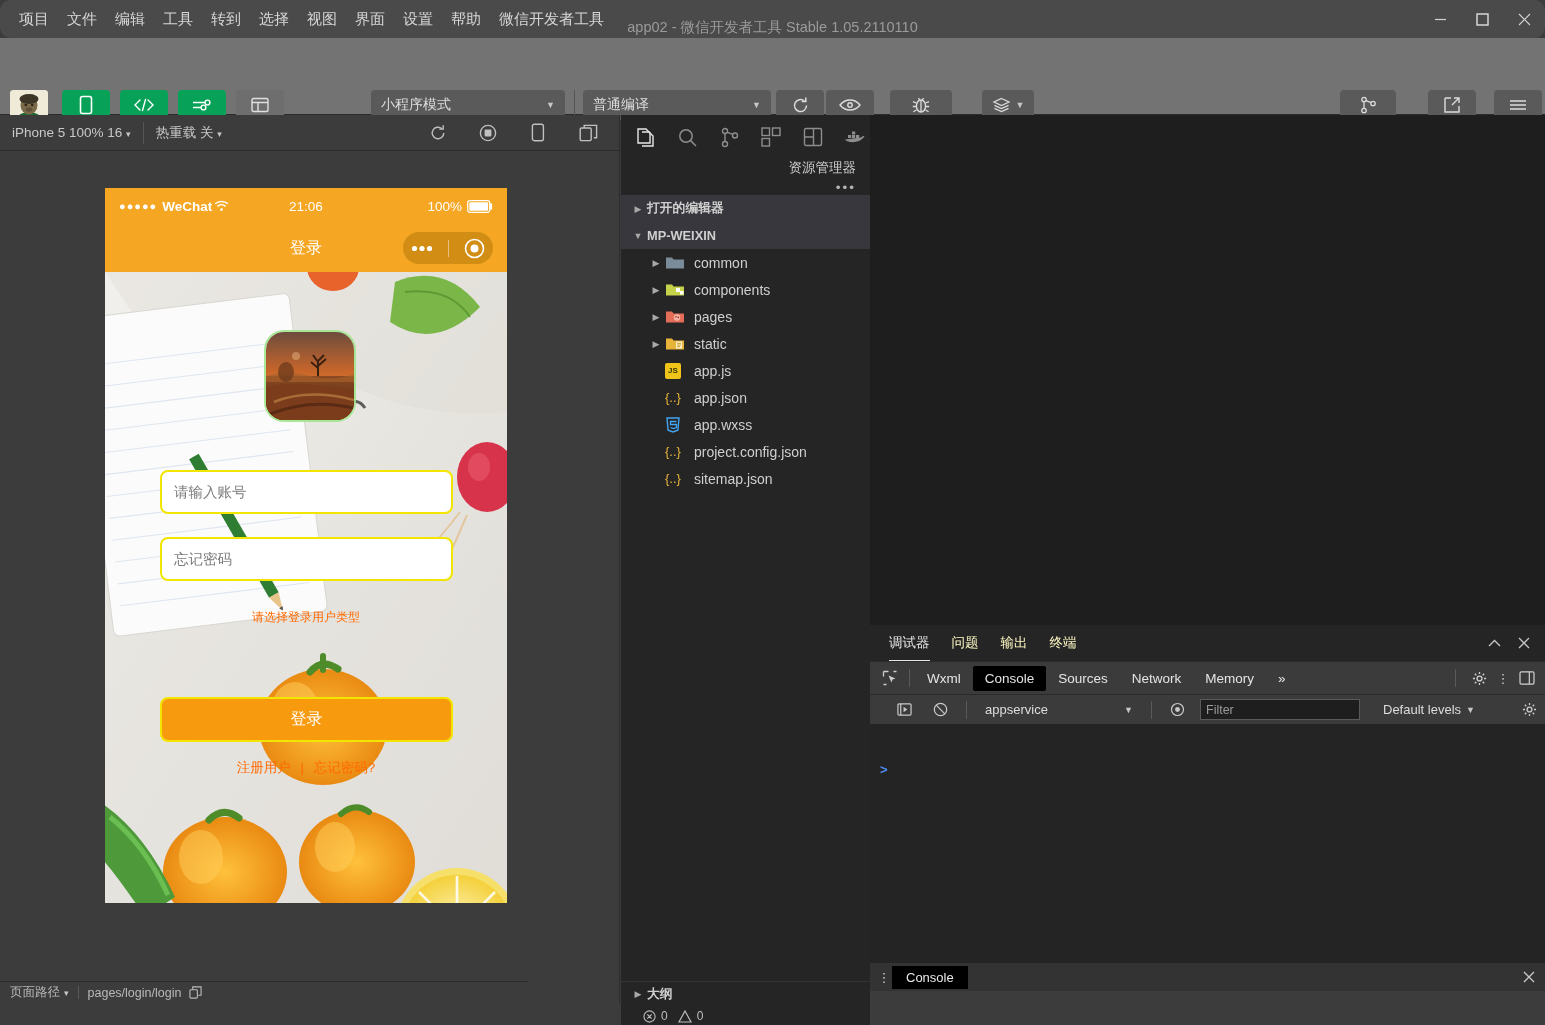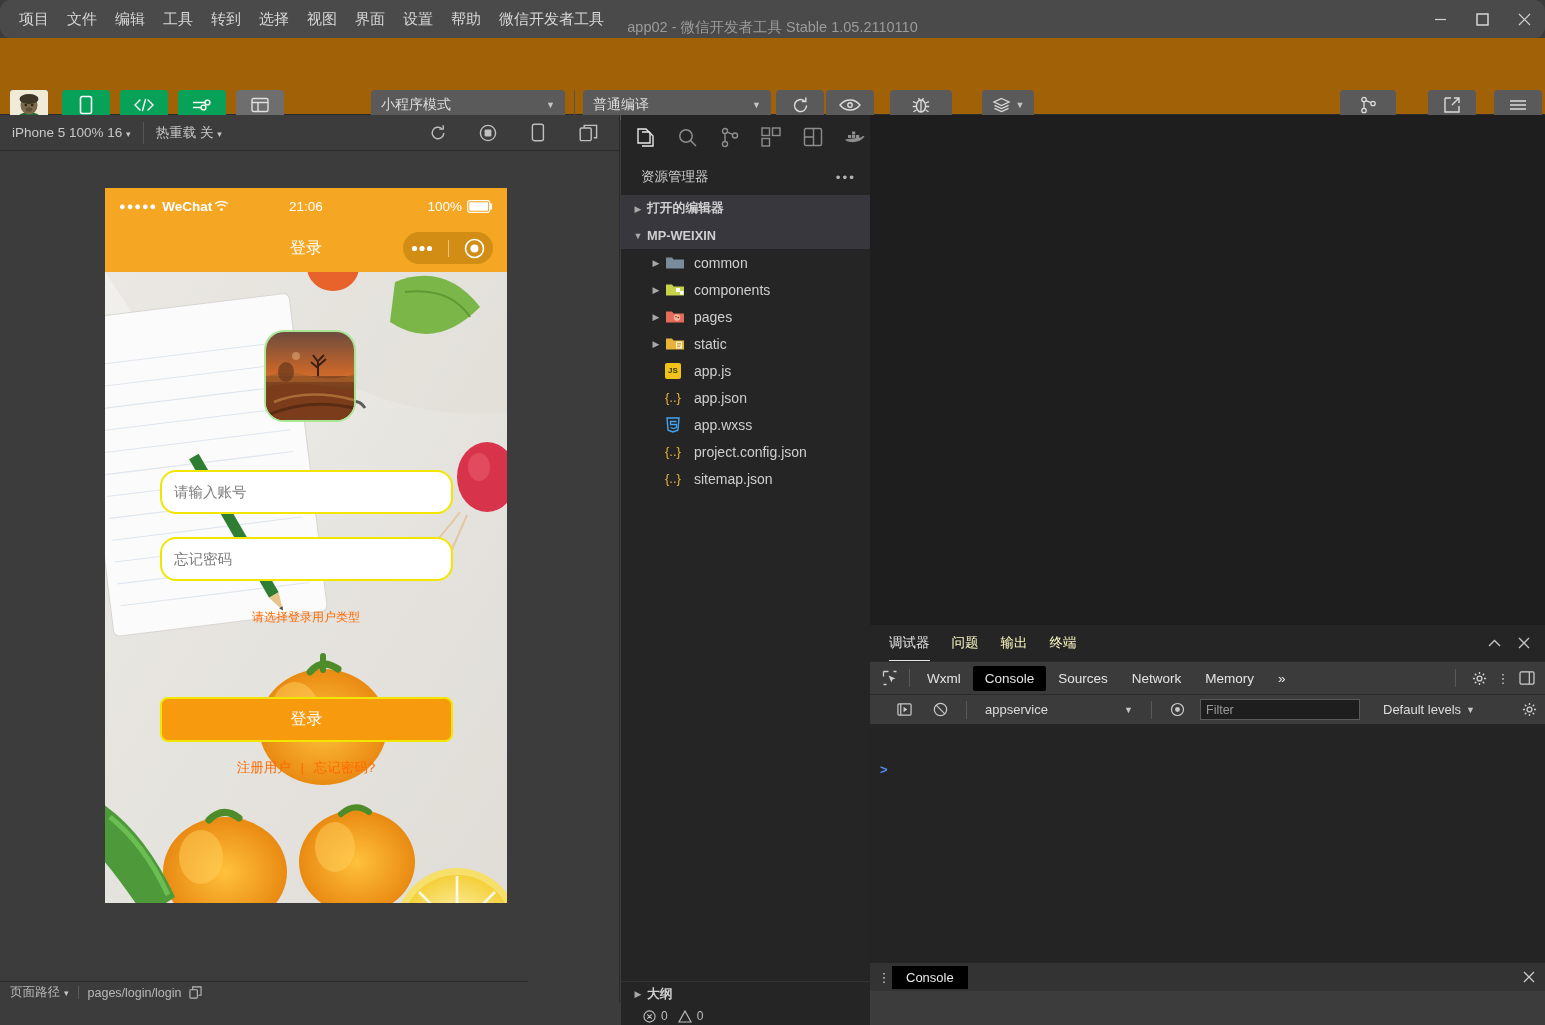--- a/index.html
+++ b/index.html
@@ -12,21 +12,21 @@
   #menubar { display:flex; align-items:center; padding-left:10px; gap:0px; }
   .menu-item { color:#d6d6d6; font-size:15px; padding:4px 9px; cursor:default; white-space:nowrap; }
   #win-title { position:absolute; left:0; top:8px; width:1545px; height:38px;
     line-height:38px; text-align:center; color:#9b9b9b; font-size:14.5px; pointer-events:none; }
   #win-ctrl { position:absolute; right:0; top:0; height:38px; display:flex; align-items:center; }
   .wc { width:42px; height:38px; display:flex; align-items:center; justify-content:center;
      color:#d2d2d2; font-size:15px; }
 
   
   #toolbar { position:absolute; left:0; top:38px; width:1545px; height:77px;
-     background:#a16207; border-bottom:1px solid #2b2b2b;padding-left:47px; }
+     background:#737373; border-bottom:1px solid #2b2b2b;padding-left:47px; }
   #avatar { position:absolute; left:10px; top:52px; width:38px; height:38px;
      border-radius:3px; overflow:hidden; background:#2d5a2d; }
   .tb-group { position:absolute; display:flex; }
   .tb-btn { width:48px; display:flex; flex-direction:column; align-items:center; }
   .tb-ico { width:48px; height:30px; border-radius:4px; display:flex;
      align-items:center; justify-content:center; color:#fff; }
   .tb-ico.green { background:#07a258; }
   .tb-ico.gray  { background:#6e6e6e; }
   .tb-lbl { color:#d8d8d8; font-size:13px; margin-top:5px; white-space:nowrap; }
   .tb-wide { width:auto; padding:0 14px; }
@@ -57,21 +57,21 @@
   #navtitle { position:absolute; left:0; right:0; top:0; line-height:48px;
      text-align:center; color:#fff; font-size:16px; }
   #capsule { position:absolute; right:14px; top:8px; width:90px; height:32px;
      border-radius:16px; background:rgba(180,120,10,.55); display:flex;
      align-items:center; justify-content:space-around; }
   #page-body { position:relative; height:631px; overflow:hidden; }
   #bgphoto { position:absolute; inset:0; }
   #logo { position:absolute; left:161px; top:60px; width:88px; height:88px;
      border-radius:18px; overflow:hidden; box-shadow:0 0 0 2px rgba(160,230,140,.9); }
   .fld { position:absolute; left:55px; width:293px; height:44px; background:#fff;
-     border:2px solid #f2e500; border-radius:16px; display:flex; align-items:center;
+     border:2px solid #f2e500; border-radius:8px; display:flex; align-items:center;
      padding:0 12px; color:#7b7b7b; font-size:14.5px; }
   #hintline { position:absolute; left:0; right:0; top:337px; text-align:center;
      color:#ff6a00; font-size:12px; }
   #loginbtn { position:absolute; left:55px; top:425px; width:293px; height:45px;
      background:#f79a0e; border:2px solid #f2e500; border-radius:8px; color:#fff;
      font-size:16px; display:flex; align-items:center; justify-content:center; }
   #links { position:absolute; left:0; right:0; top:487px; text-align:center;
      color:#ff6a00; font-size:13.5px; }
   #links span { margin:0 3px; }
 
@@ -81,22 +81,22 @@
   .pp-sep { width:1px; height:13px; background:#5a5a5a; margin:0 9px; }
 
   
   #explorer { position:absolute; left:621px; top:115px; width:249px; height:910px;
      background:#252526; }
   #activitybar { height:44px; display:flex; align-items:center;
      padding-left:10px; gap:12px; background:#252526; }
   .ab-ico { width:30px; height:32px; display:flex; align-items:center;
      justify-content:center; color:#8d8d8d; }
   .ab-ico.active { color:#e7e7e7; }
-  #exp-head { height:36px; display:flex; align-items:center; justify-content:space-between;
-     padding:0 14px 0 20px; color:#cfcfcf; font-size:13.5px; }
+  #exp-head { height:36px; display:flex; align-items:flex-end; justify-content:space-between;
+     padding:0 14px 0 20px; color:#cfcfcf; font-size:13.5px;flex-direction:column; }
   .tree-row { height:27px; display:flex; align-items:center; color:#cfcfcf;
      font-size:14px; padding-left:8px; }
   .tree-row.section { font-weight:bold; font-size:12.8px; }
   .tree-row.selected { background:#37373d; }
   .tw { width:18px; text-align:center; color:#a8a8a8; font-size:9px; }
   .fico { width:22px; height:16px; margin-right:7px; position:relative; flex:none; }
   .fname { white-space:nowrap; }
   .badge { width:16px; height:16px; border-radius:2px; font-size:8px; color:#fff;
      display:flex; align-items:center; justify-content:center; font-weight:bold; }
   #outline { position:absolute; left:0; bottom:0; width:249px; height:44px;

